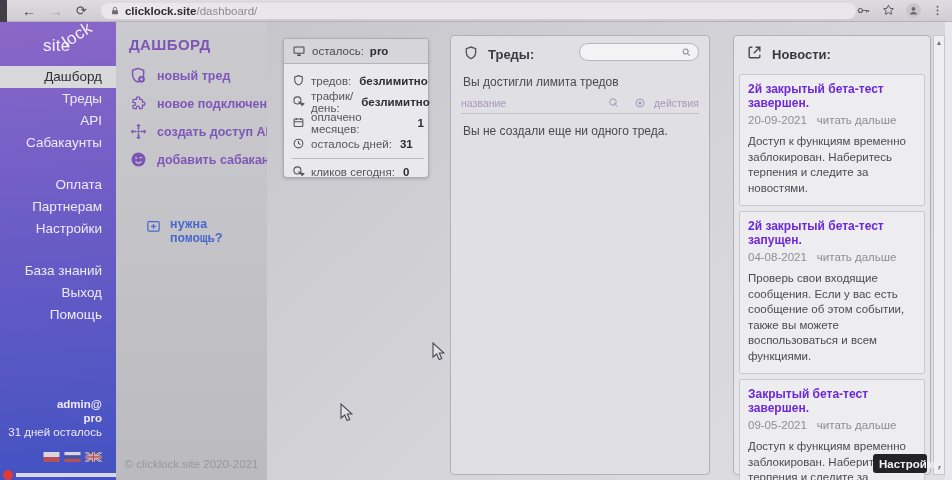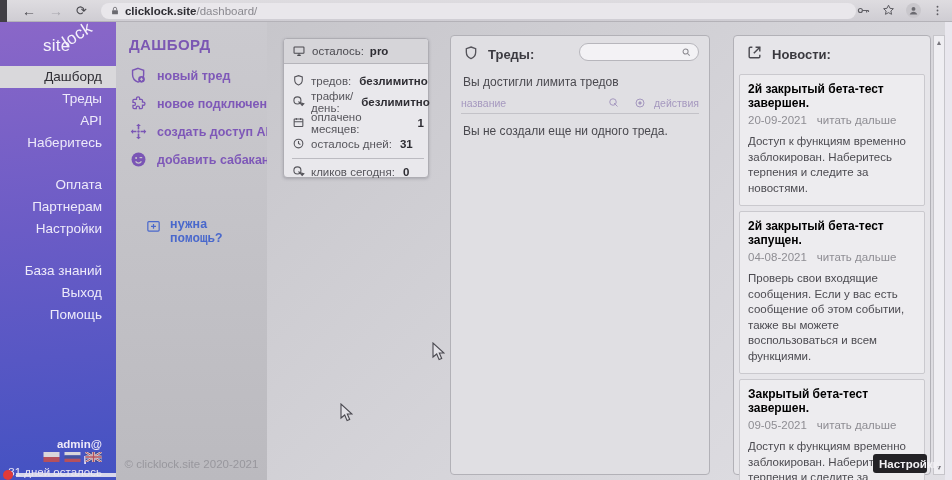--- a/index.html
+++ b/index.html
@@ -32,21 +32,21 @@
     background:linear-gradient(175deg,#8a67c8 0%,#6b5cc6 45%,#4352c2 100%);overflow:hidden;}
   .logo{position:absolute;top:14px;right:14px;color:#f4f1fb;font-size:17px;letter-spacing:.3px;}
   .logo .lock{display:inline-block;transform:rotate(-33deg) translate(1px,-4px);
     transform-origin:0 100%;}
   .nav{position:absolute;top:44px;left:0;right:0;}
   .nav-item{height:22px;line-height:22px;text-align:right;padding-right:14px;
     font-size:13.5px;color:#edeafa;cursor:pointer;}
   .nav-item.active{background:#d9d8db;color:#2f2e34;}
   .nav-gap{height:20px;}
   .account{position:absolute;right:14px;top:376px;text-align:right;color:#eee9f8;
-    font-size:11.5px;line-height:1.2;margin-top:40px;}
+    font-size:11.5px;line-height:1.2;}
   .account .em{font-weight:bold;}
   .flags{position:absolute;right:14px;top:430px;display:flex;gap:4px;align-items:center;}
   .flag{width:17px;height:10px;display:block;}
   .vid-bar{position:absolute;left:16px;right:0;bottom:3px;height:4px;background:rgba(233,229,240,.9);}
   .vid-dot{position:absolute;left:3px;bottom:0;width:10px;height:10px;border-radius:50%;background:#e03a3a;}
 
   
   .actions-col{position:absolute;left:116px;top:0;width:151px;height:458px;
     background:linear-gradient(#cbcacf,#bbbabf);}
   .actions-title{position:absolute;left:13px;top:14px;font-size:15px;font-weight:bold;
@@ -96,21 +96,21 @@
   .empty-msg{padding:10px 12px;font-size:12px;color:#4a494f;}
 
   
   .news{position:absolute;left:466px;top:13px;width:198px;height:440px;
     background:#e6e5e9;border:1px solid #b2b1b7;border-radius:4px;box-sizing:border-box;}
   .news-head{position:relative;height:34px;}
   .news-head .ttl{position:absolute;left:38px;top:11px;font-size:13px;font-weight:bold;color:#3a393f;}
   .news-head .ic{position:absolute;left:12px;top:8px;color:#4a4950;}
   .news-list{display:flex;flex-direction:column;gap:5px;padding:4px 5px;}
   .news-card{background:#edecef;border:1px solid #cac9ce;border-radius:2px;padding:7px 8px 9px;}
-  .news-card .nt{font-size:12px;font-weight:bold;color:#000000;}
+  .news-card .nt{font-size:12px;font-weight:bold;color:#6d28d9;}
   .news-card .nd{font-size:11.5px;color:#8e8d93;margin-top:4px;}
   .news-card .nd .rm{margin-left:10px;cursor:pointer;}
   .news-card .nb{font-size:11.5px;color:#4c4b51;margin-top:8px;line-height:1.35;}
 
   
   .news-scroll{position:absolute;left:666px;top:13px;width:12px;height:440px;
     background:#efeef2;border:1px solid #c6c5ca;box-sizing:border-box;}
   .news-scroll .up,.news-scroll .down{position:absolute;left:0;right:0;text-align:center;
     font-size:7px;color:#77767c;}
   .news-scroll .up{top:3px;}
@@ -173,21 +173,21 @@
   </div>
 
   <div class="app">
 
     <aside class="sidebar">
       <div class="logo"><span>site</span><span class="lock">lock</span></div>
       <nav class="nav">
         <div class="nav-item active">Дашборд</div>
         <div class="nav-item">Треды</div>
         <div class="nav-item">API</div>
-        <div class="nav-item">Наберитесь</div>
+        <div class="nav-item">Сабакаунты</div>
         <div class="nav-gap"></div>
         <div class="nav-item">Оплата</div>
         <div class="nav-item">Партнерам</div>
         <div class="nav-item">Настройки</div>
         <div class="nav-gap"></div>
         <div class="nav-item">База знаний</div>
         <div class="nav-item">Выход</div>
         <div class="nav-item">Помощь</div>
       </nav>
       <div class="account">

